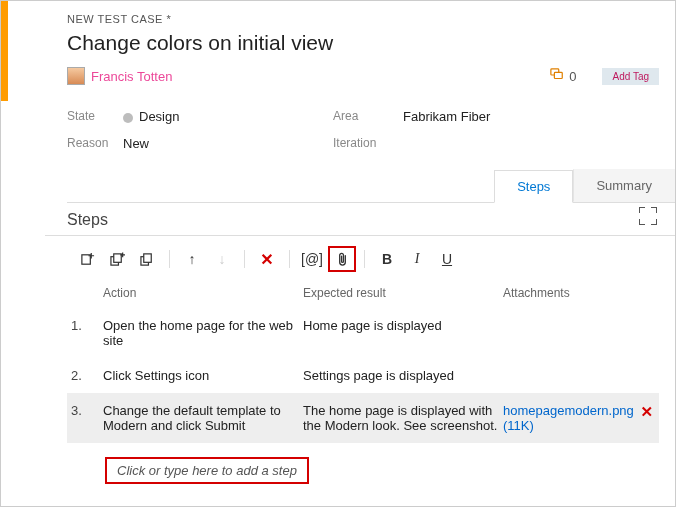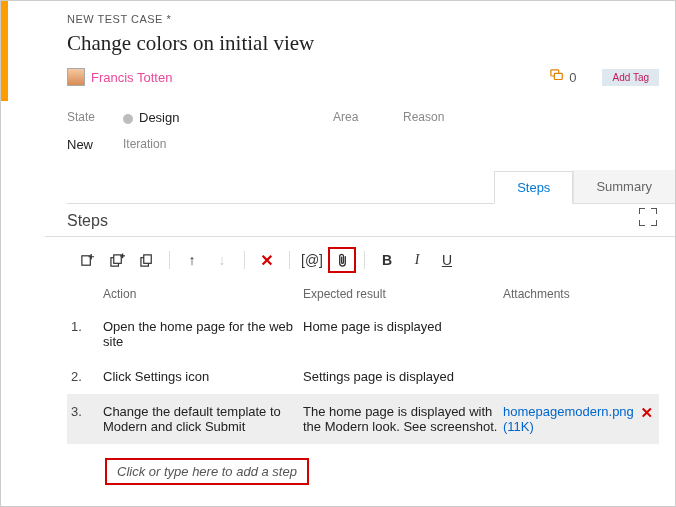--- a/index.html
+++ b/index.html
@@ -1,21 +1,21 @@
 <!DOCTYPE html>
 <html><head>
 <meta charset="utf-8">
 <style>
   * { box-sizing: border-box; margin: 0; padding: 0; }
   body { font-family: "Segoe UI", Arial, sans-serif; font-size: 13px; color: #333; background: #fff; width: 676px; }
   .frame { border: 1px solid #ccc; width: 676px; height: 507px; position: relative; overflow: hidden; padding-left: 44px; }
   .orange-bar { position: absolute; left: 0; top: 0; width: 7px; height: 100px; background: #ff9c00; }
   .content { padding: 12px 16px 0 22px; }
   .crumb { font-size: 11px; letter-spacing: 0.5px; color: #555; }
-  .title { font-size: 21px; font-weight: 300; color: #222; margin: 6px 0 12px 0; font-family: Liberation Serif, serif; }
+  .title { font-size: 21px; font-weight: 300; color: #222; margin: 6px 0 12px 0; }
   .row-user { display: flex; align-items: center; gap: 6px; }
   .avatar { width: 18px; height: 18px; background: linear-gradient(#f5c9a0,#d88b55); border: 1px solid #aaa; }
   .user-name { font-size: 13px; color: #ec4899; }
   .disc-count { display: flex; align-items: center; gap: 4px; margin-left: auto; margin-right: 20px; color: #555; font-size: 13px;}
   .disc-icon { color: #e08000; font-size: 14px; }
   .addtag { background: #dfe8ee; padding: 3px 10px; font-size: 10px; color: #be185d; }
   .meta { display: grid; grid-template-columns: 56px 210px 70px auto; row-gap: 12px; margin-top: 24px; font-size: 13px; color: #222;}
   .meta .label { color: #888; font-size: 12px; }
   .dot { display:inline-block; width:10px; height:10px; border-radius:50%; background:#bdbdbd; margin-right:6px; vertical-align:middle;}
   .tabs { display: flex; justify-content: flex-end; border-bottom: 1px solid #ddd; margin-top: 18px; margin-right:-16px;}
@@ -67,20 +67,21 @@
         </span>
         <span>0</span>
       </div>
       <div class="addtag">Add Tag</div>
     </div>
 
     <div class="meta">
       <div class="label">State</div>
       <div><span class="dot"></span><span>Design</span></div>
       <div class="label">Area</div>
+      <div>Fabrikam Fiber</div>
       <div class="label">Reason</div>
       <div>New</div>
       <div class="label">Iteration</div>
     </div>
 
     <div class="tabs">
       <div class="tab active">Steps</div>
       <div class="tab inactive">Summary</div>
     </div>
 

